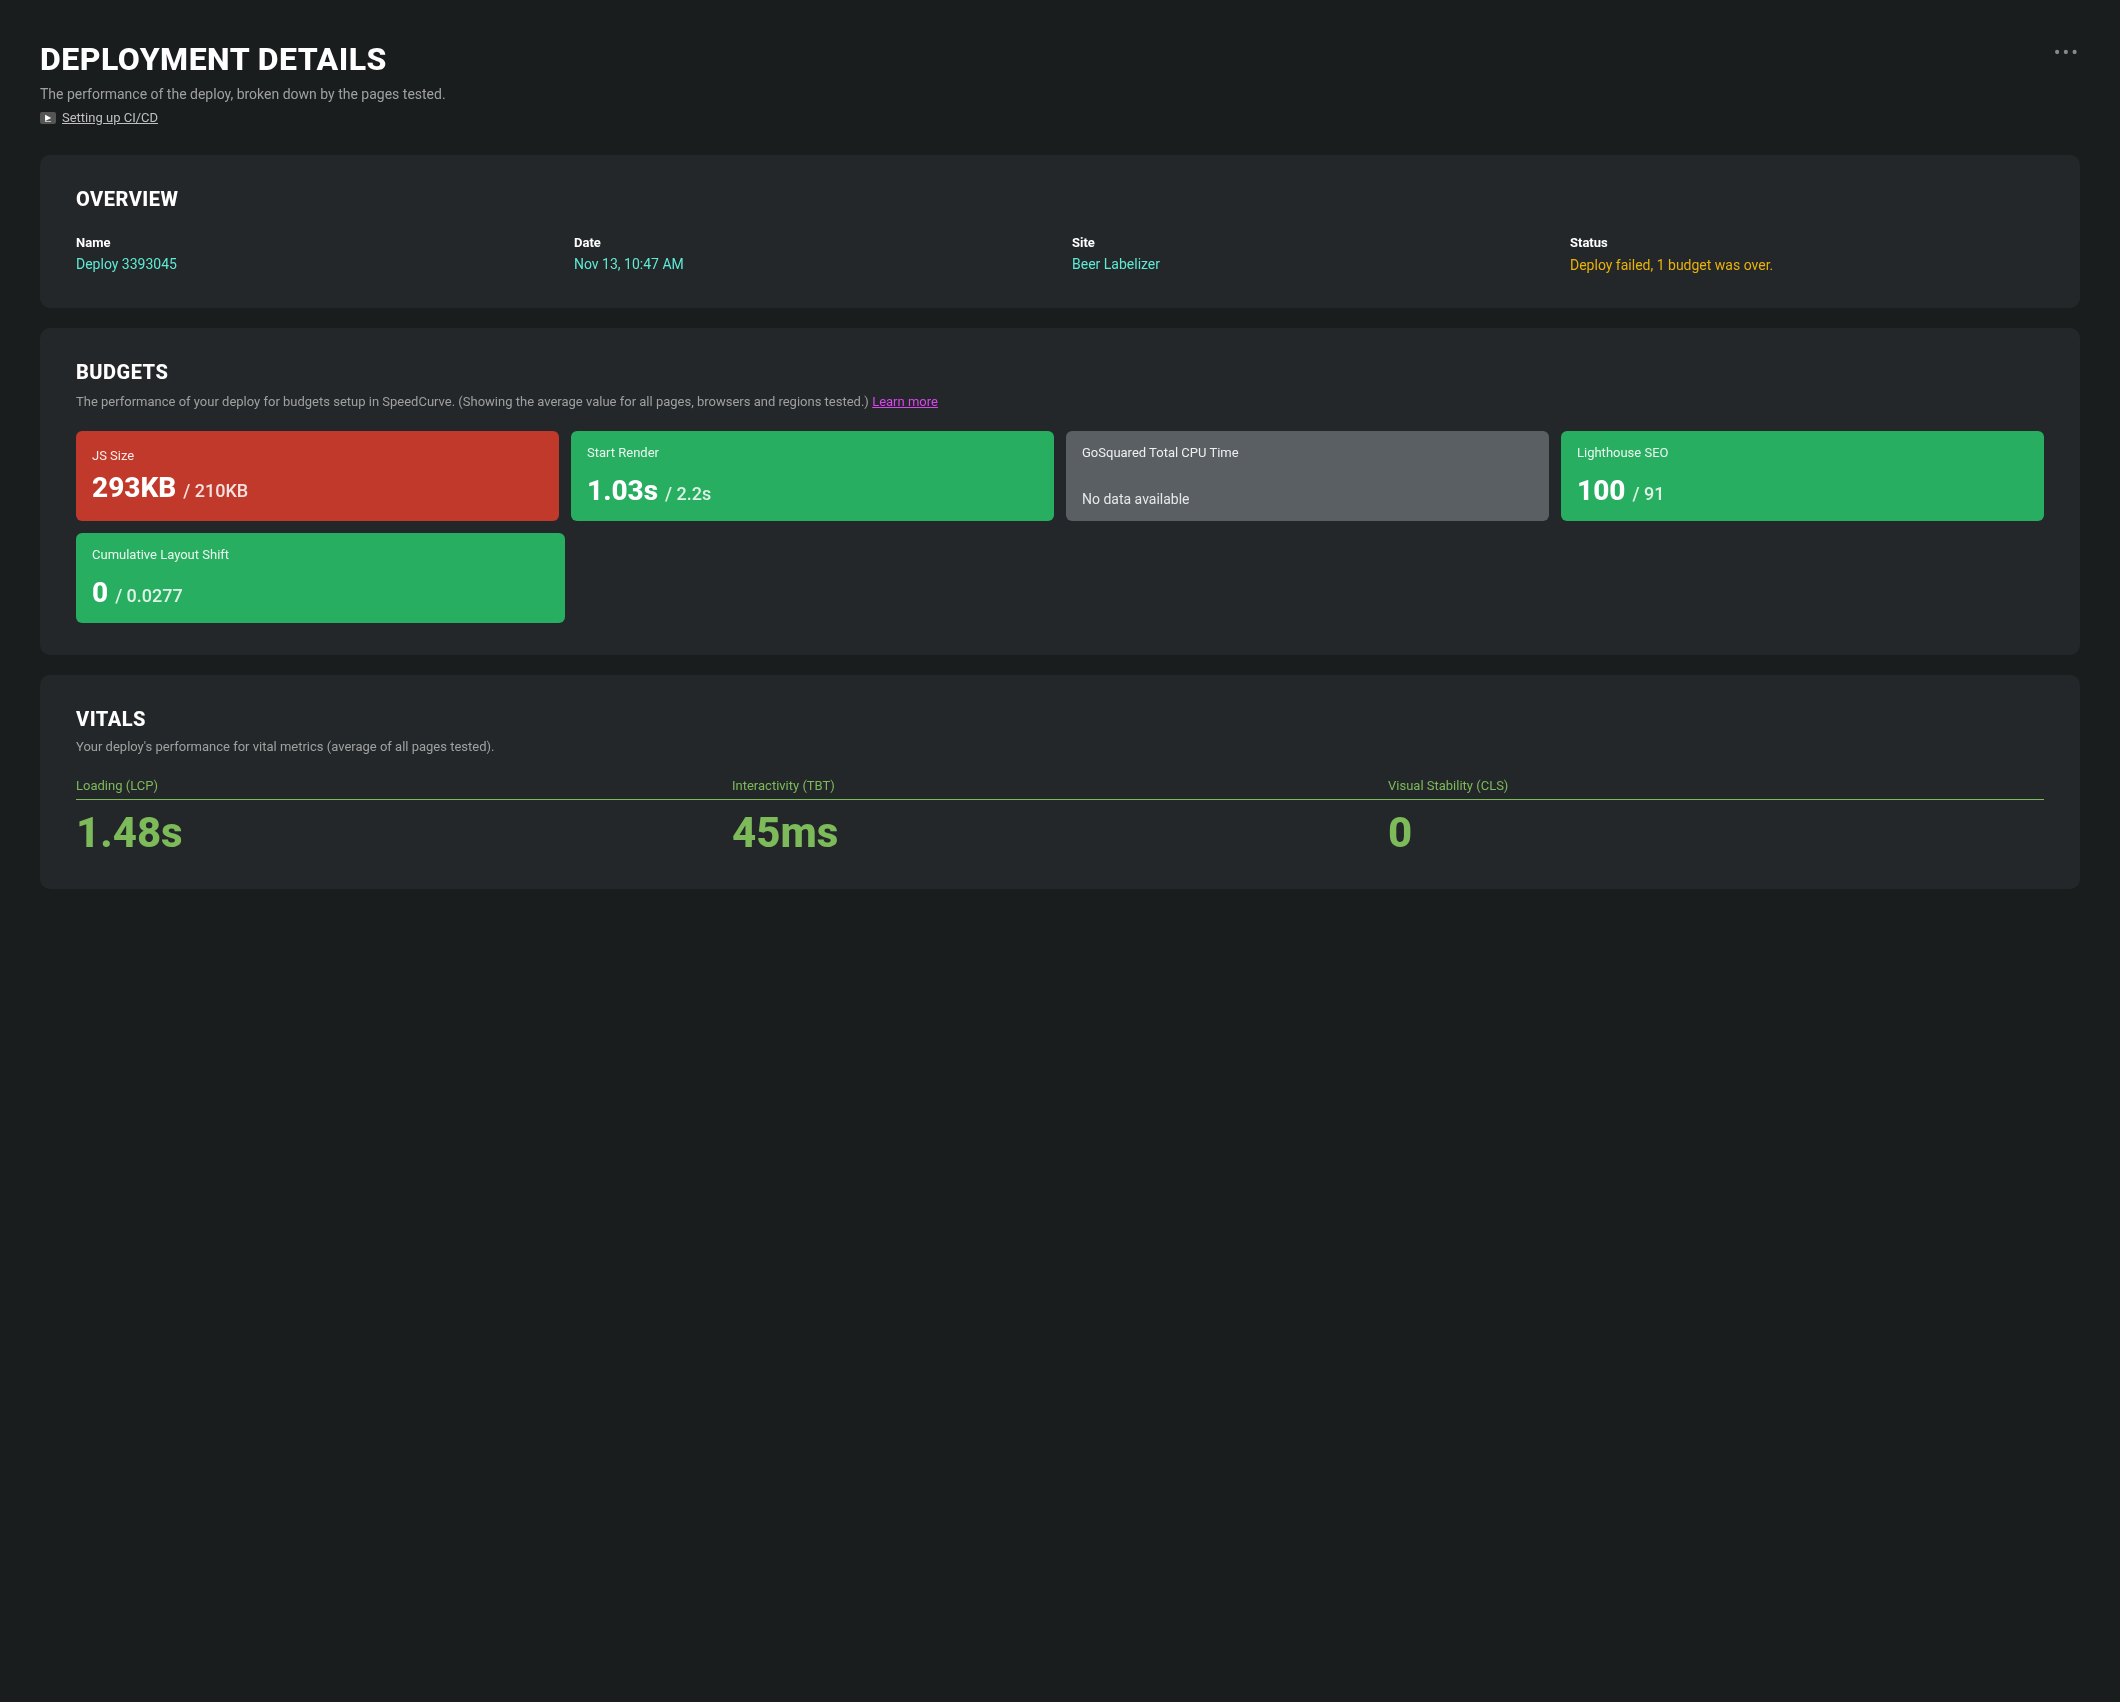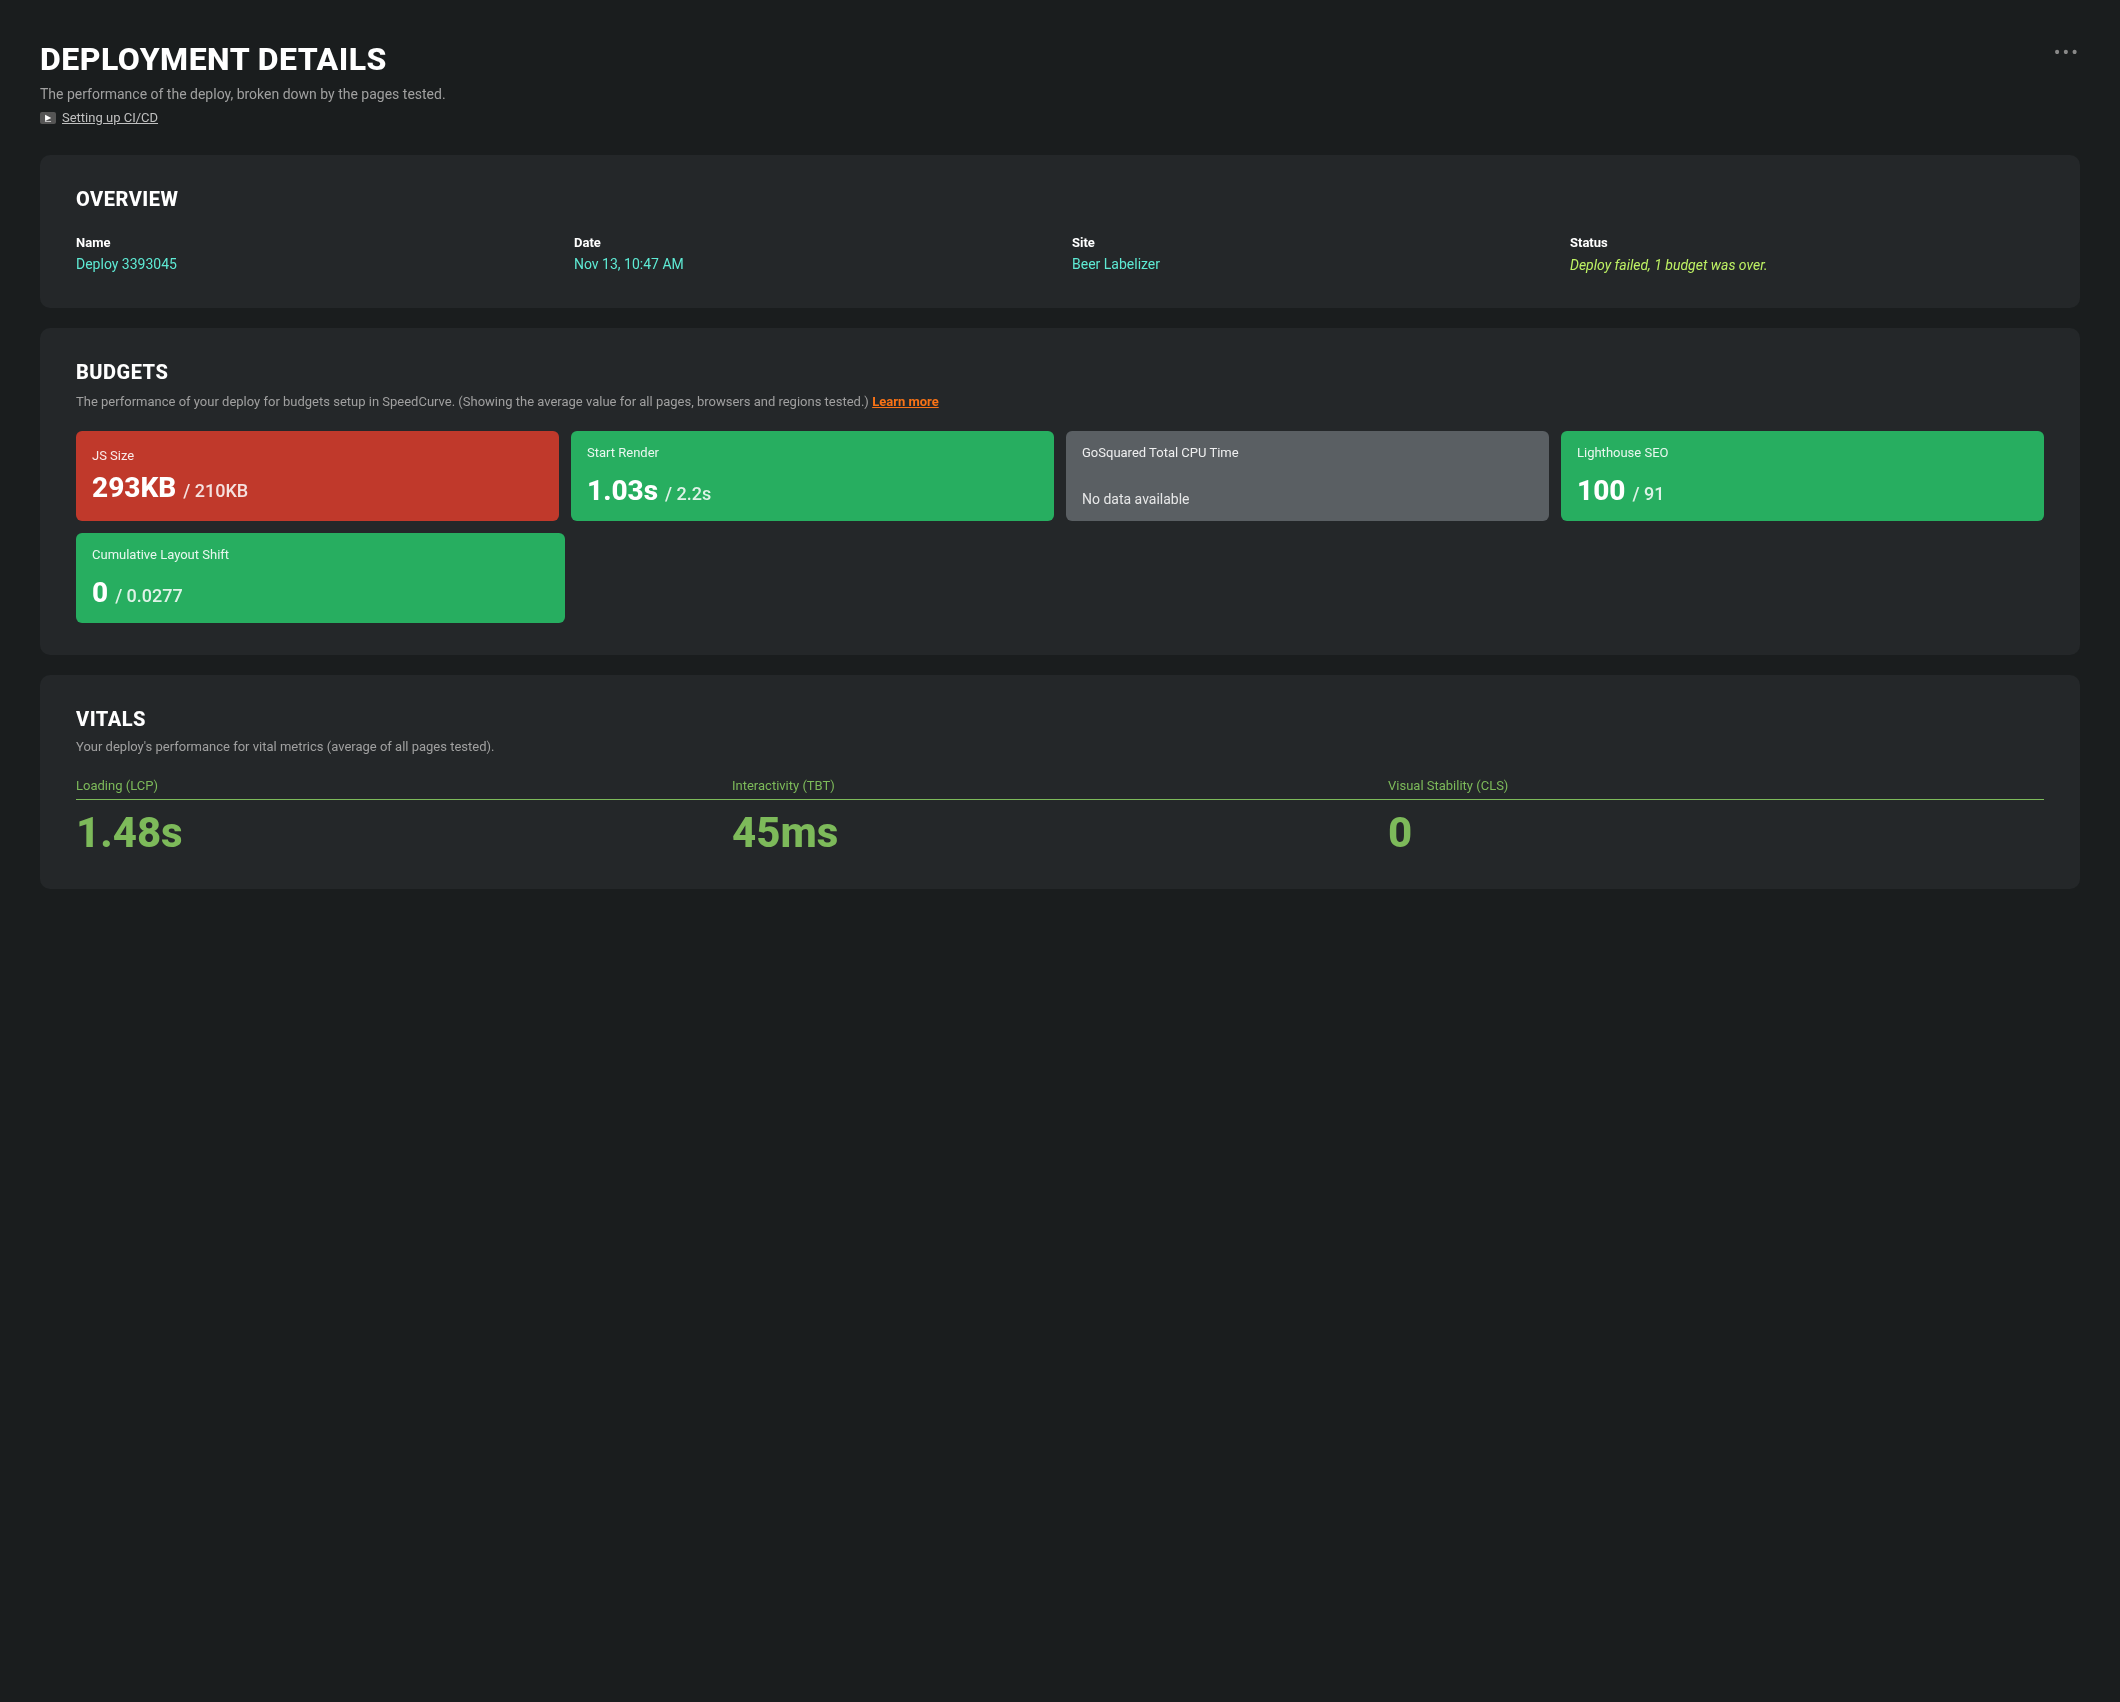--- a/index.html
+++ b/index.html
@@ -94,40 +94,38 @@
       color: #ffffff;
       margin-bottom: 6px;
     }
 
     .overview-item .value {
       font-size: 14px;
       color: #5eead4;
     }
 
     .status-failed {
-      color: #bef264;
+      color: #eab308;
       font-size: 14px;
       line-height: 1.4;
-      font-style: italic;
     }
 
     
     .budgets-subtitle {
       font-size: 13px;
       color: #a0a0a0;
       margin-bottom: 20px;
       margin-top: -16px;
       line-height: 1.5;
     }
 
     .budgets-subtitle a {
-      color: #f97316;
+      color: #d946ef;
       text-decoration: underline;
       cursor: pointer;
-      font-weight: bold;
     }
 
     .budget-grid {
       display: grid;
       grid-template-columns: repeat(4, 1fr);
       gap: 12px;
       margin-bottom: 12px;
     }
 
     .budget-card {

